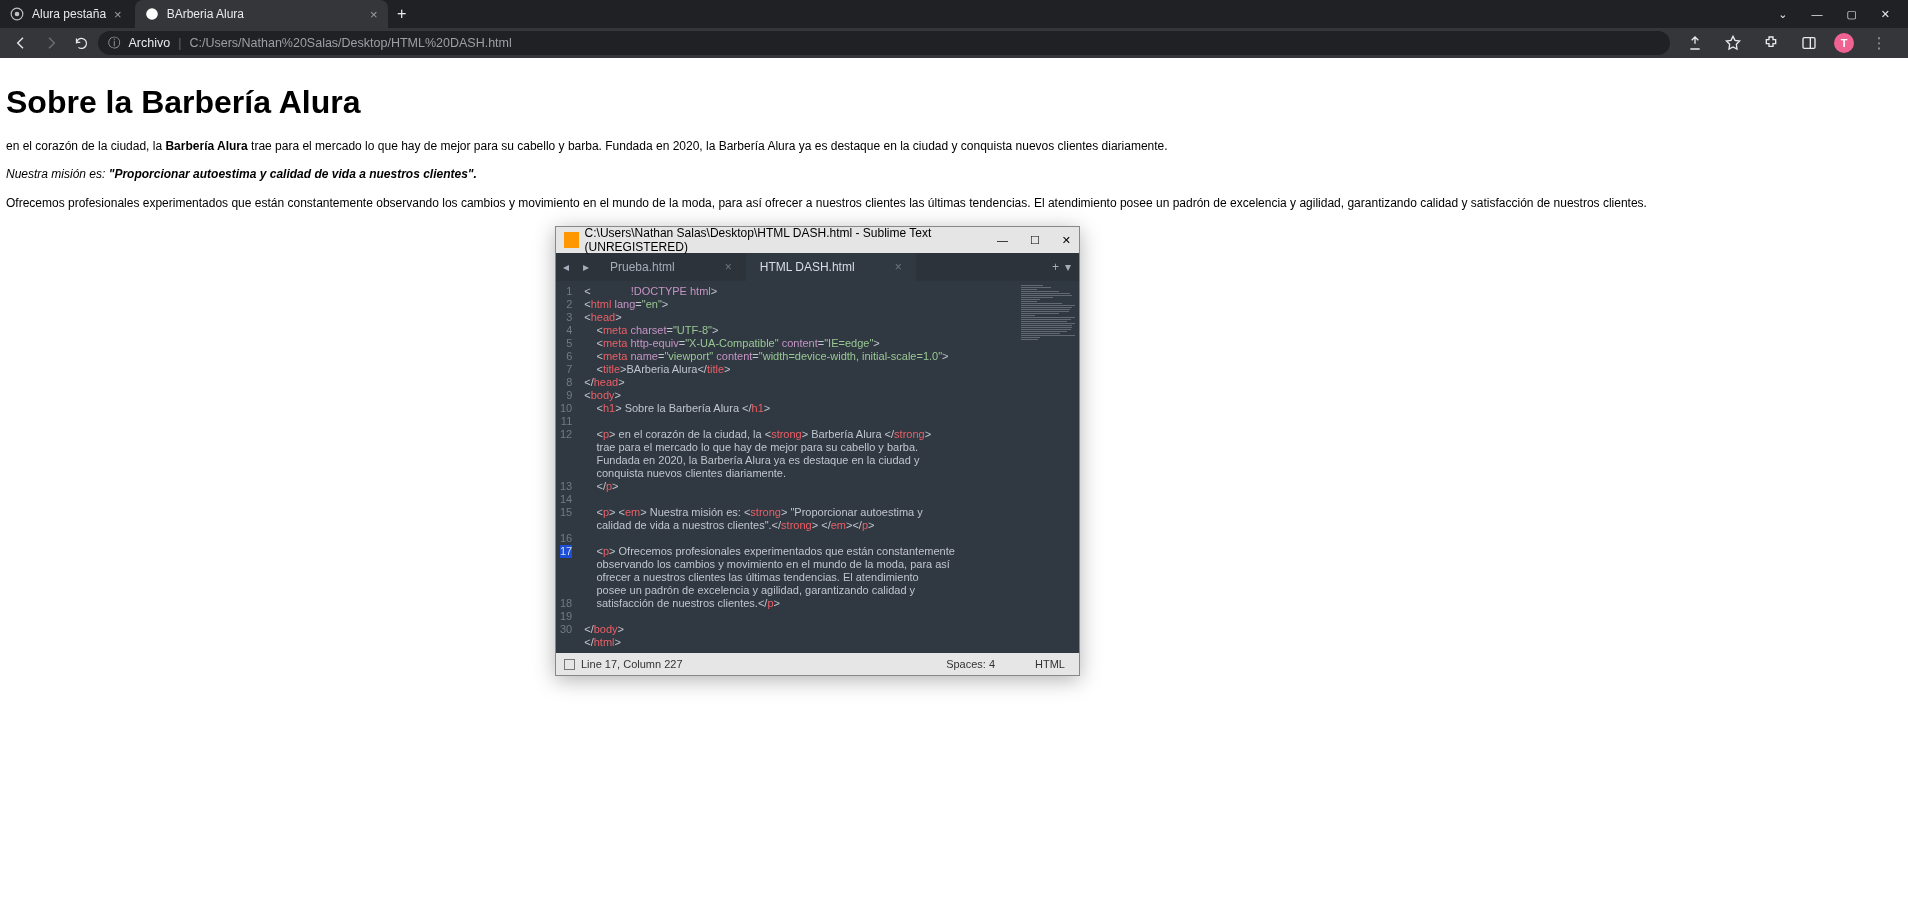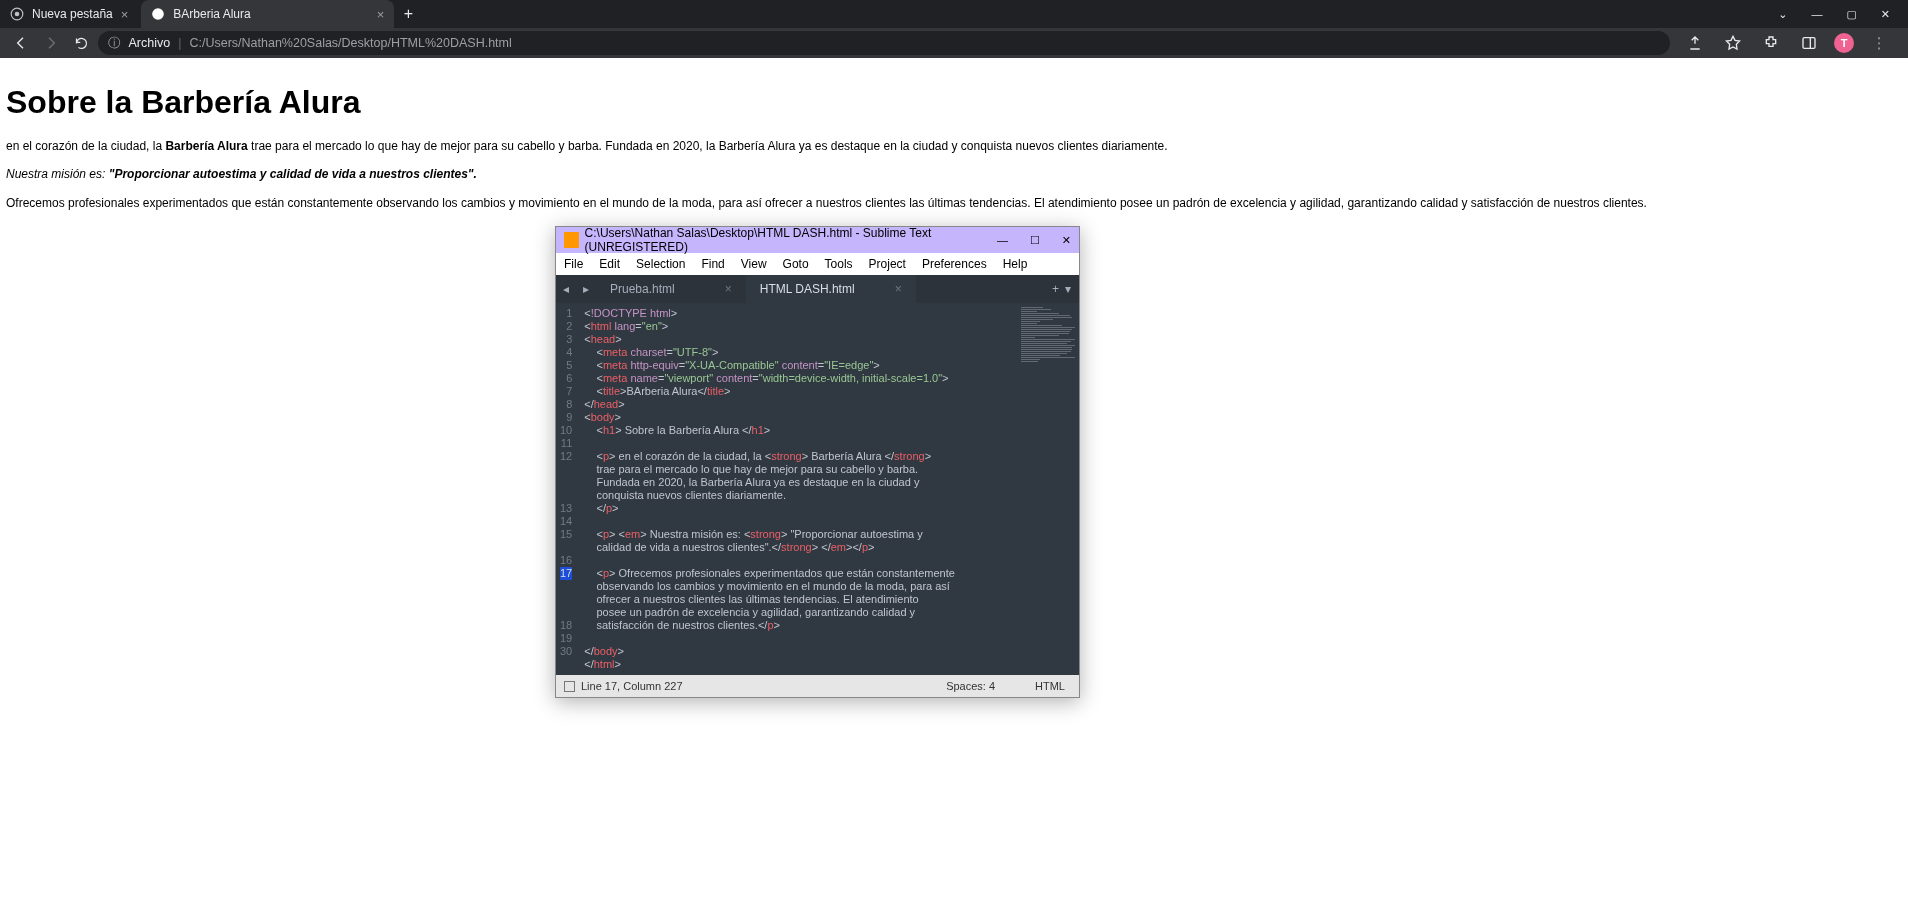--- a/index.html
+++ b/index.html
@@ -24,21 +24,21 @@
 .right-icons { display: flex; align-items: center; gap: 12px; padding: 0 8px; }
 .profile-badge { width: 20px; height: 20px; border-radius: 50%; background: #f06292; color: #fff; display: flex; align-items: center; justify-content: center; font-size: 11px; font-weight: 600; }
 
 
 .page { padding: 8px 6px; font-family: "Times New Roman", serif; color: #000; }
 .page h1 { font-size: 32px; font-weight: 700; margin: 18px 0 18px; }
 .page p  { font-size: 12px; margin: 14px 0; line-height: 1.2; }
 
 
 .sublime { position: absolute; left: 555px; top: 226px; width: 525px; background: #303841; border: 1px solid #888; box-shadow: 0 4px 20px rgba(0,0,0,.3); font-family: Consolas, "Courier New", monospace; }
-.st-titlebar { height: 26px; background: #c4b5fd; color: #000; display: flex; align-items: center; padding: 0 8px; font-size: 12px; }
+.st-titlebar { height: 26px; background: #e5e5e5; color: #000; display: flex; align-items: center; padding: 0 8px; font-size: 12px; }
 .st-logo { width: 16px; height: 16px; background: #ff9800; margin-right: 6px; display: inline-block; }
 .st-winbtns { margin-left: auto; display: flex; gap: 22px; font-size: 11px; }
 .st-menubar { height: 22px; background: #fff; color: #000; display: flex; align-items: center; gap: 16px; padding: 0 8px; font-size: 12px; }
 .st-tabrow  { height: 28px; background: #2c333b; display: flex; align-items: stretch; font-size: 12px; color: #a6acb9; }
 .st-arrow   { width: 20px; display: flex; align-items: center; justify-content: center; color: #a6acb9; }
 .st-tab     { display: flex; align-items: center; padding: 0 14px; gap: 10px; }
 .st-tab.active { background: #303841; color: #d8dee9; }
 .st-tab-close { color: #6f7683; font-size: 12px; }
 .st-tab-actions { margin-left: auto; display: flex; align-items: center; gap: 6px; padding-right: 8px; }
 .st-body    { display: flex; background: #303841; }
@@ -48,21 +48,21 @@
 .code       { flex: 1; padding: 4px 6px; font-size: 11px; line-height: 13px; color: #c0c5ce; white-space: pre; overflow: hidden; }
 .minimap    { width: 62px; background: #303841; position: relative; }
 .mm-lines   { position: absolute; top: 4px; left: 4px; right: 4px; height: 70px; opacity: .35; }
 .mm-lines span{ display:block; height:1px; background:#c0c5ce; margin-bottom:1px; }
 .st-status  { height: 22px; background: #e6e6e6; color: #333; display: flex; align-items: center; font-size: 11px; gap: 34px; }
 .st-status .left { padding: 0 8px; display: flex; gap: 6px; align-items: center; }
 .st-status .box { display:inline-block; width:11px; height:11px; border:1px solid #777; }
 .st-status .right { margin-left: auto; display: flex; gap: 40px; padding-right: 14px; }
 
 
-.c-doctype { color: #c594c5; }
+.c-doctype { color: #c594c5; margin-left: 40px; }
 .c-tag     { color: #ec5f67; }
 .c-angle   { color: #c0c5ce; }
 .c-slash   { color: #c0c5ce; }
 .c-attr    { color: #c594c5; }
 .c-eq      { color: #c0c5ce; }
 .c-str     { color: #99c794; }
 .c-text    { color: #c0c5ce; }
 
 svg { display: block; }
 </style>
@@ -70,21 +70,21 @@
 <body>
 
 <div class="tab-bar">
   <div class="tab inactive">
     <span class="favicon">
       <svg width="14" height="14" viewBox="0 0 24 24">
           <circle cx="12" cy="12" r="10" fill="none" stroke="#bdc1c6" stroke-width="2"></circle>
           <circle cx="12" cy="12" r="4" fill="#bdc1c6"></circle>
         </svg>
     </span>
-    <span>Nueva pestaña</span>
+    <span>Alura pestaña</span>
     <span class="tab-close">×</span>
   </div>
   <div style="width:3px"></div>
   <div class="tab active">
     <span class="favicon">
       <svg width="14" height="14" viewBox="0 0 24 24">
           <circle cx="12" cy="12" r="10" fill="#fff"></circle>
         </svg>
     </span>
     <span>BArberia Alura</span>
@@ -162,32 +162,20 @@
 
 <div class="sublime">
   <div class="st-titlebar">
     <span class="st-logo"></span>
     <span>C:\Users\Nathan Salas\Desktop\HTML DASH.html - Sublime Text (UNREGISTERED)</span>
     <div class="st-winbtns">
       <span>―</span>
       <span>☐</span>
       <span>✕</span>
     </div>
-  </div>
-  <div class="st-menubar">
-    <span>File</span>
-    <span>Edit</span>
-    <span>Selection</span>
-    <span>Find</span>
-    <span>View</span>
-    <span>Goto</span>
-    <span>Tools</span>
-    <span>Project</span>
-    <span>Preferences</span>
-    <span>Help</span>
   </div>
   <div class="st-tabrow">
     <div class="st-arrow">◂</div>
     <div class="st-arrow">▸</div>
     <div class="st-tab">
       <span>Prueba.html</span>
       <span style="width:30px"></span>
       <span class="st-tab-close">×</span>
     </div>
     <div class="st-tab active">

